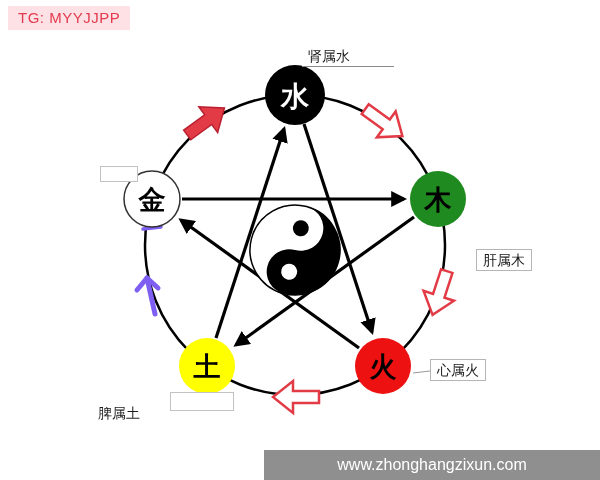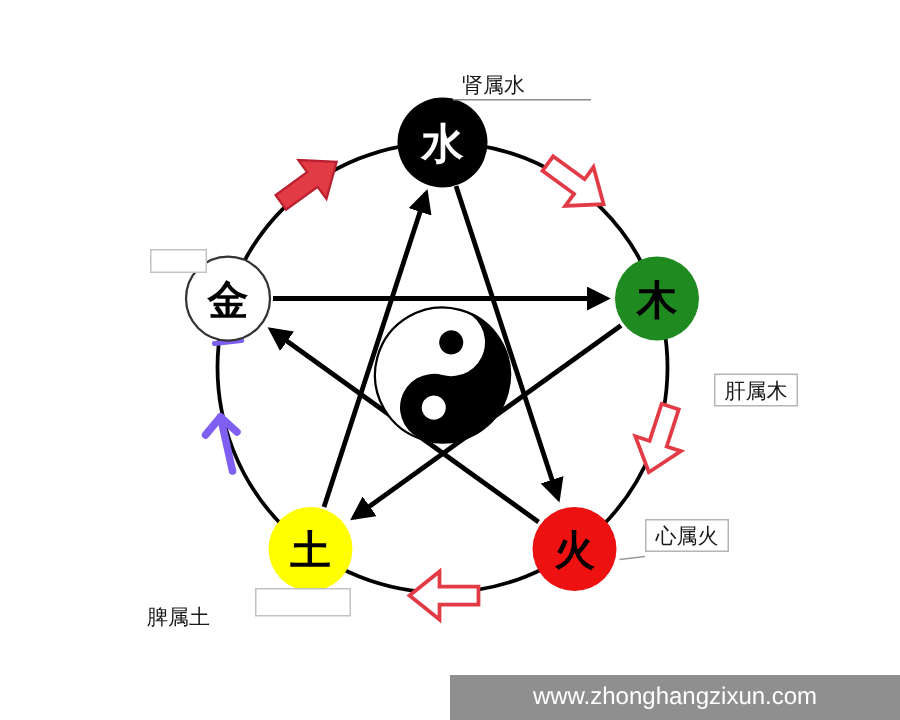--- a/index.html
+++ b/index.html
@@ -9,21 +9,21 @@
   }
   .diagram-svg{position:absolute;left:0;top:0;}
   svg text{font-family:"Liberation Sans", sans-serif;font-weight:700;}
   .watermark{
     position:absolute;left:8px;top:6px;
     background:rgba(252,215,220,0.75);
     color:#e23a4e;font-size:15px;letter-spacing:0.5px;
     padding:3px 10px;line-height:18px;
   }
   .footer-bar{
-    position:absolute;right:0;bottom:0;width:300px;height:30px;
+    position:absolute;right:0;bottom:0;width:336px;height:30px;
     background:#8f8f8f;color:#ffffff;font-size:16px;
     display:flex;align-items:center;justify-content:center;
   }
   .callout{
     position:absolute;font-size:14px;color:#1a1a1a;background:#ffffff;
     border:1px solid #b5b5b5;padding:1px 6px;line-height:18px;white-space:nowrap;
   }
   .callout.plain{border:none;background:transparent;padding:1px 2px;}
   .frame-empty{
     position:absolute;background:#ffffff;border:1px solid #c2c2c2;
@@ -102,26 +102,27 @@
     </g>
 
     <line x1="430" y1="371" x2="413" y2="373" stroke="#999" stroke-width="1"></line>
   </svg>
 
   <div class="callout plain" style="left:306px;top:46px;">肾属水</div>
   <div class="underline-rule" style="left:302px;top:66px;width:92px;"></div>
 
   <div class="callout" style="left:476px;top:249px;">肝属木</div>
 
-  <div class="callout" style="left:430px;top:346px;">心属火</div>
+  <div class="callout" style="left:430px;top:359px;">心属火</div>
 
-  <div class="callout plain" style="left:96px;top:403px;font-family:Liberation Mono, monospace;">脾属土</div>
+  <div class="callout plain" style="left:96px;top:403px;">脾属土</div>
 
 
   <div class="frame-empty" style="left:100px;top:166px;width:36px;height:14px;"></div>
   <div class="frame-empty" style="left:170px;top:392px;width:62px;height:17px;"></div>
 
+  <div class="watermark">TG: MYYJJPP</div>
 
   <div class="footer-bar">
     <span>www.zhonghangzixun.com</span>
   </div>
 
 </div>
 
 </body></html>

